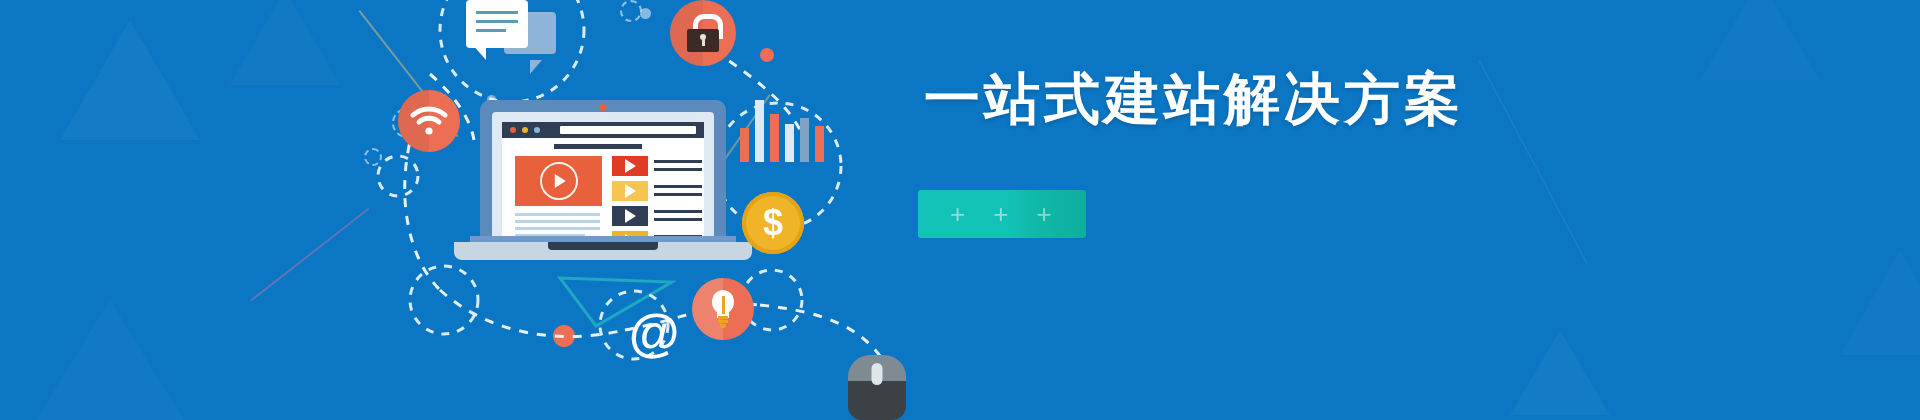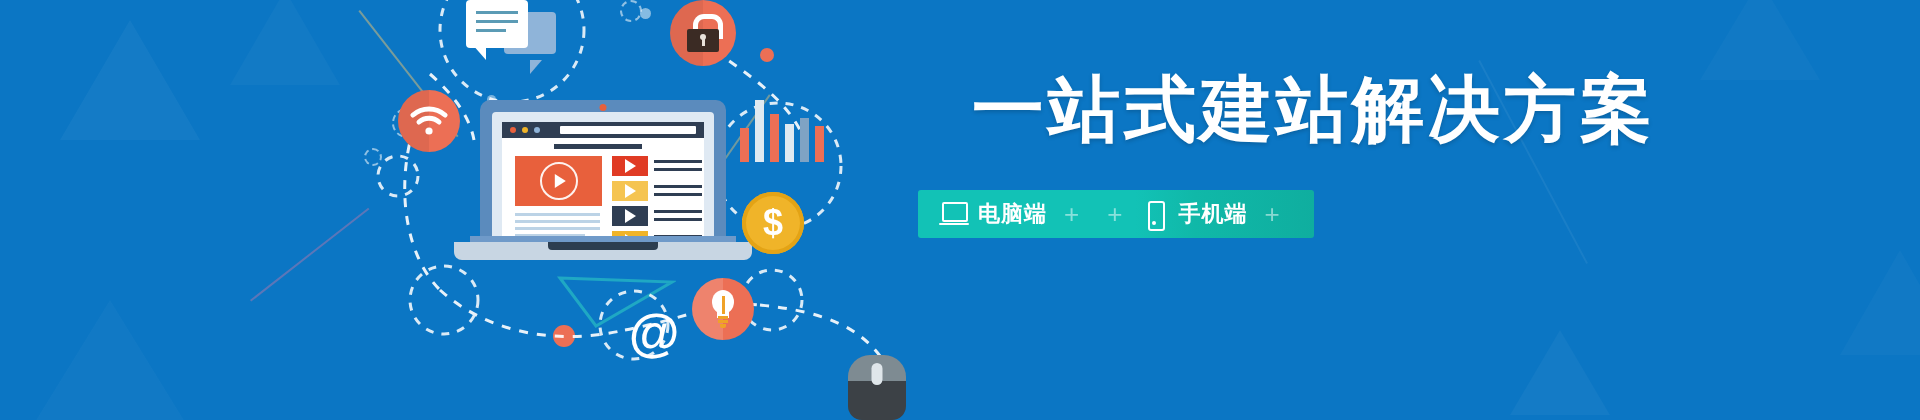--- a/index.html
+++ b/index.html
@@ -47,22 +47,22 @@
   #mouse{position:absolute;}
   #mouse .top{position:absolute;left:0;top:0;width:100%;height:42%;background:#7e8b92;border-radius:22px 22px 0 0;}
   #mouse .bot{position:absolute;left:0;bottom:0;width:100%;height:60%;background:#3c4146;border-radius:0 0 14px 14px;}
   #mouse .wheel{position:absolute;left:50%;transform:translateX(-50%);top:8px;width:11px;height:22px;border-radius:6px;background:#dfe6ea;}
 
   
   .cbar{position:absolute;bottom:0;}
 
   
   #headline{
-    position:absolute;left:972px;top:62px;
-    font-size:72px;font-weight:bold;color:#ffffff;letter-spacing:4px;
+    position:absolute;left:924px;top:62px;
+    font-size:56px;font-weight:bold;color:#ffffff;letter-spacing:4px;
     white-space:nowrap;
     text-shadow:0 2px 4px rgba(0,0,0,.18);
   }
 
   #devicebar{
     position:absolute;left:918px;top:190px;height:48px;
     display:flex;align-items:center;
     border-radius:3px;overflow:hidden;
     background:linear-gradient(90deg,#12c2b6 0%,#12c2b6 55%,#10b8a8 70%,#0fae9f 100%);
   }
@@ -257,38 +257,24 @@
     <div class="top"></div>
     <div class="bot"></div>
     <div class="wheel"></div>
   </div>
 
   <div id="headline">一站式建站解决方案</div>
 
   <div id="devicebar">
     <div style="width:18px;"></div>
 
-    <div class="dev">
-      <span class="dv-ico g-desktop">
-          <i class="m"></i>
-          <i class="b"></i>
-        </span>
-      <span class="lab">电脑端</span>
-    </div>
     <span class="plus">+</span>
 
     <span class="plus">+</span>
 
-    <div class="dev">
-      <span class="dv-ico g-phone">
-          <i class="m"></i>
-          <i class="d"></i>
-        </span>
-      <span class="lab">手机端</span>
-    </div>
     <span class="plus">+</span>
 
 
     <div style="width:20px;"></div>
   </div>
 
 
 </div>
 
 </body></html>

